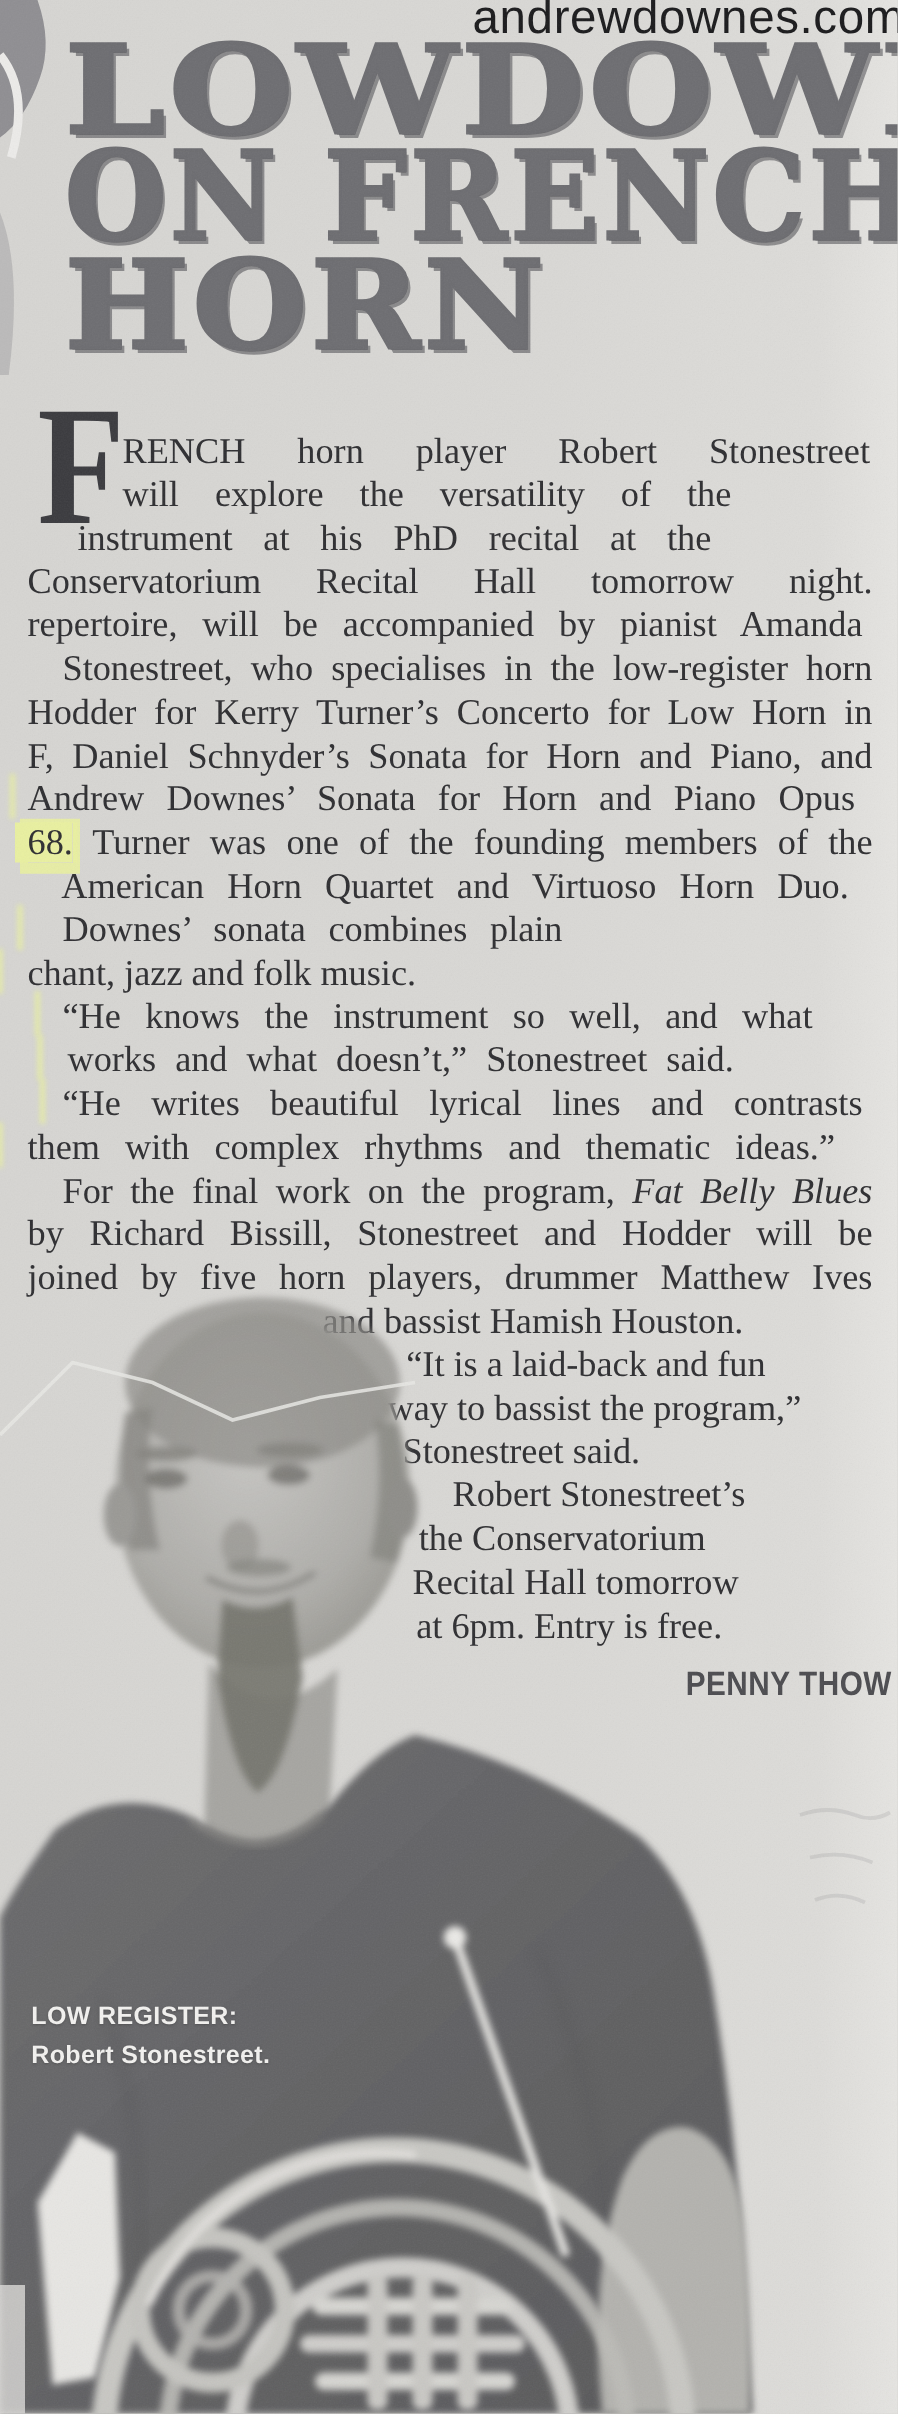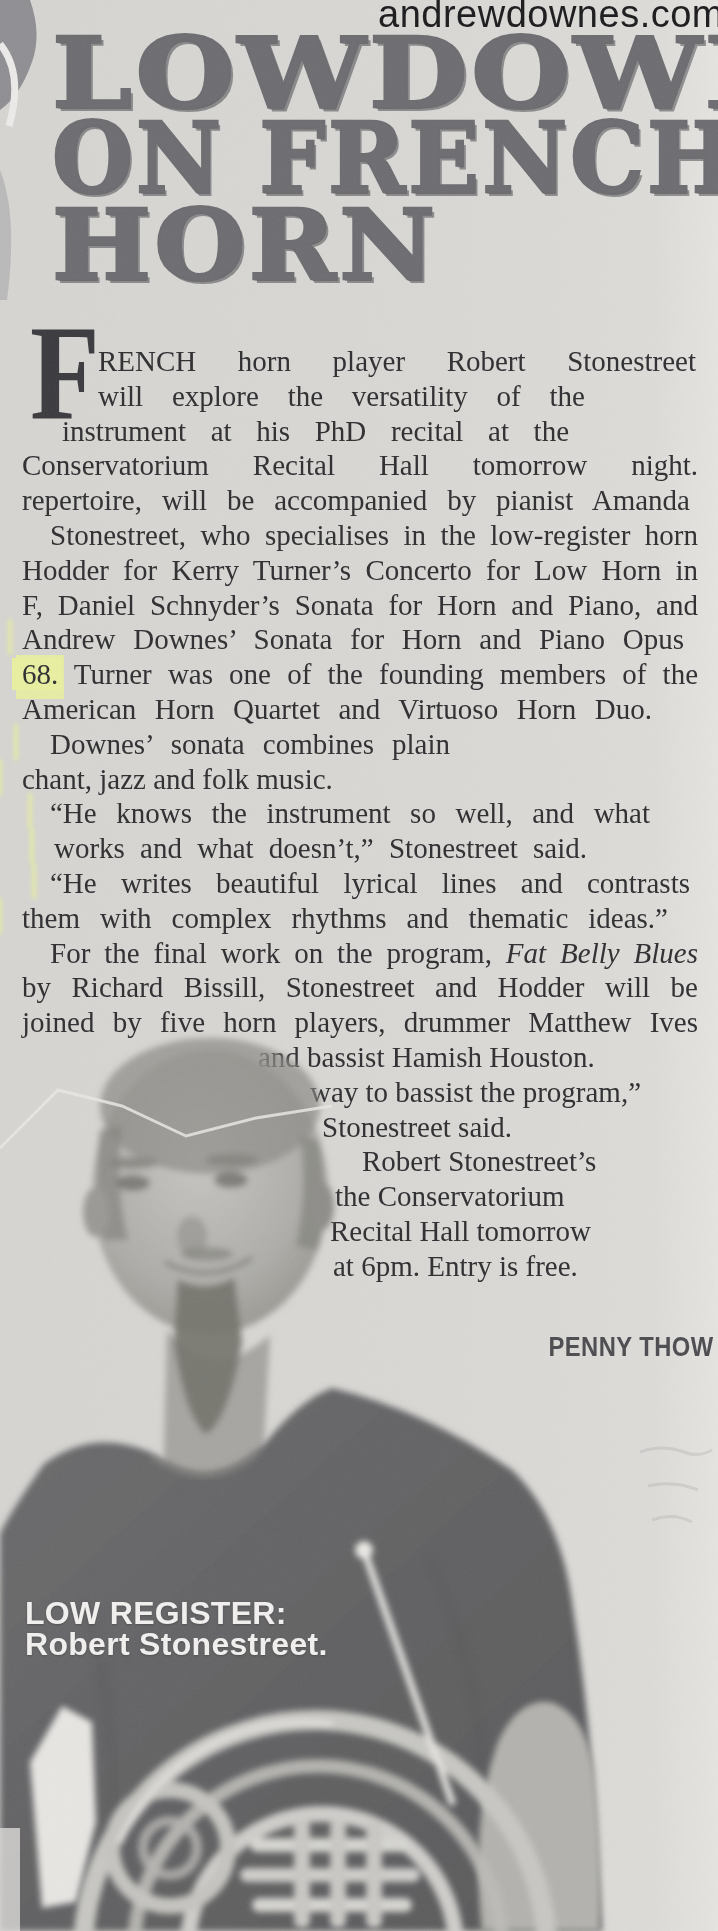--- a/index.html
+++ b/index.html
@@ -38,21 +38,21 @@
   .hlpart{background:#e9f0a0;box-shadow:-10px 0 0 #e9f0a0, 4px 0 0 #e9f0a0, 0 3px 0 6px rgba(233,240,160,.9);}
   .band{position:absolute;top:-2px;height:37px;background:#e9f0a0;z-index:0;border-radius:6px;
     box-shadow:0 0 4px 2px rgba(233,240,160,.85);}
 
   .byline{position:absolute;top:1332px;right:30px;font-family:"Liberation Sans",sans-serif;
     font-weight:bold;font-size:27px;color:#4c4c50;letter-spacing:.5px;
     transform:scaleX(.88);transform-origin:right center;}
 
   
   .caption{position:absolute;left:25px;top:1598px;font-family:"Liberation Sans",sans-serif;
-    font-weight:bold;font-size:32px;line-height:31px;color:#f2f1ef;letter-spacing:.3px;
+    font-weight:bold;font-size:20px;line-height:31px;color:#f2f1ef;letter-spacing:.3px;
     text-shadow:0 1px 2px rgba(40,40,40,.35);z-index:6;}
 
   .photo-svg{position:absolute;left:0;top:1020px;width:718px;height:911px;z-index:4;}
   .corner-svg{position:absolute;left:0;top:0;width:70px;height:310px;z-index:3;}
   .right-strip{position:absolute;right:0;top:1380px;width:17px;height:551px;background:#efeeec;z-index:5;}
   .noise{position:absolute;inset:0;z-index:9;pointer-events:none;opacity:.5;}
 </style>
 </head>
 <body>
 
@@ -78,31 +78,32 @@
       <div class="line just" style="margin-left: 76px; width: 598px;"><span>RENCH horn player Robert Stonestreet</span></div>
       <div class="line just" style="margin-left: 76px; width: 487px;"><span>will explore the versatility of the</span></div>
       <div class="line just" style="margin-left: 40px; width: 507px;"><span>instrument at his PhD recital at the</span></div>
       <div class="line just" style="width: 676px;"><span>Conservatorium Recital Hall tomorrow night.</span></div>
       <div class="line just" style="width: 668px;"><span>repertoire, will be accompanied by pianist Amanda</span></div>
       <div class="line just" style="margin-left: 28px; width: 648px;"><span>Stonestreet, who specialises in the low-register horn</span></div>
       <div class="line just" style="width: 676px;"><span>Hodder for Kerry Turner’s Concerto for Low Horn in</span></div>
       <div class="line just" style="width: 676px;"><span>F, Daniel Schnyder’s Sonata for Horn and Piano, and</span></div>
       <div class="line just" style="width: 662px;"><span class="band" style="left: -12px; width: 694px;"></span><span>Andrew Downes’ Sonata for Horn and Piano Opus</span></div>
       <div class="line just" style="width: 676px;"><span class="hlpart">68.</span><span> Turner was one of the founding members of the</span></div>
-      <div class="line just" style="width: 630px;"><span>American Horn Quartet and Virtuoso Horn Duo.</span></div>
+      <div class="line just" style="width: 630px; margin-left: 27px;"><span>American Horn Quartet and Virtuoso Horn Duo.</span></div>
       <div class="line just" style="margin-left: 28px; width: 400px;"><span class="band" style="left: -34px; width: 444px;"></span><span>Downes’ sonata combines plain</span></div>
       <div class="line"><span class="band" style="left: -22px; width: 645px;"></span><span>chant, jazz and folk music.</span></div>
       <div class="line just" style="margin-left: 28px; width: 600px;"><span class="band" style="left: -20px; width: 632px;"></span><span>“He knows the instrument so well, and what</span></div>
       <div class="line just" style="width: 533px; margin-left: 32px;"><span class="band" style="left: -22px; width: 638px;"></span><span>works and what doesn’t,” Stonestreet said.</span></div>
       <div class="line just" style="margin-left: 28px; width: 640px;"><span class="band" style="left: -16px; width: 666px;"></span><span>“He writes beautiful lyrical lines and contrasts</span></div>
       <div class="line just" style="width: 646px;"><span class="band" style="left: -22px; width: 672px;"></span><span>them with complex rhythms and thematic ideas.”</span></div>
       <div class="line just" style="margin-left: 28px; width: 648px; font-family: Liberation Serif, serif;"><span>For the final work on the program, </span><span class="it">Fat Belly Blues</span></div>
       <div class="line just" style="width: 676px;"><span>by Richard Bissill, Stonestreet and Hodder will be</span></div>
       <div class="line just" style="width: 676px;"><span>joined by five horn players, drummer Matthew Ives</span></div>
       <div class="line" style="margin-left: 236px;"><span>and bassist Hamish Houston.</span></div>
+      <div class="line" style="margin-left: 303px;"><span>“It is a laid-back and fun</span></div>
       <div class="line" style="margin-left: 288px;"><span>way to bassist the program,”</span></div>
       <div class="line" style="margin-left: 300px;"><span>Stonestreet said.</span></div>
       <div class="line" style="margin-left: 340px;"><span>Robert Stonestreet’s</span></div>
       <div class="line" style="margin-left: 313px;"><span>the Conservatorium</span></div>
       <div class="line" style="margin-left: 308px;"><span>Recital Hall tomorrow</span></div>
       <div class="line" style="margin-left: 311px;"><span>at 6pm. Entry is free.</span></div>
     </div>
 
   <div class="byline">PENNY THOW</div>
 

